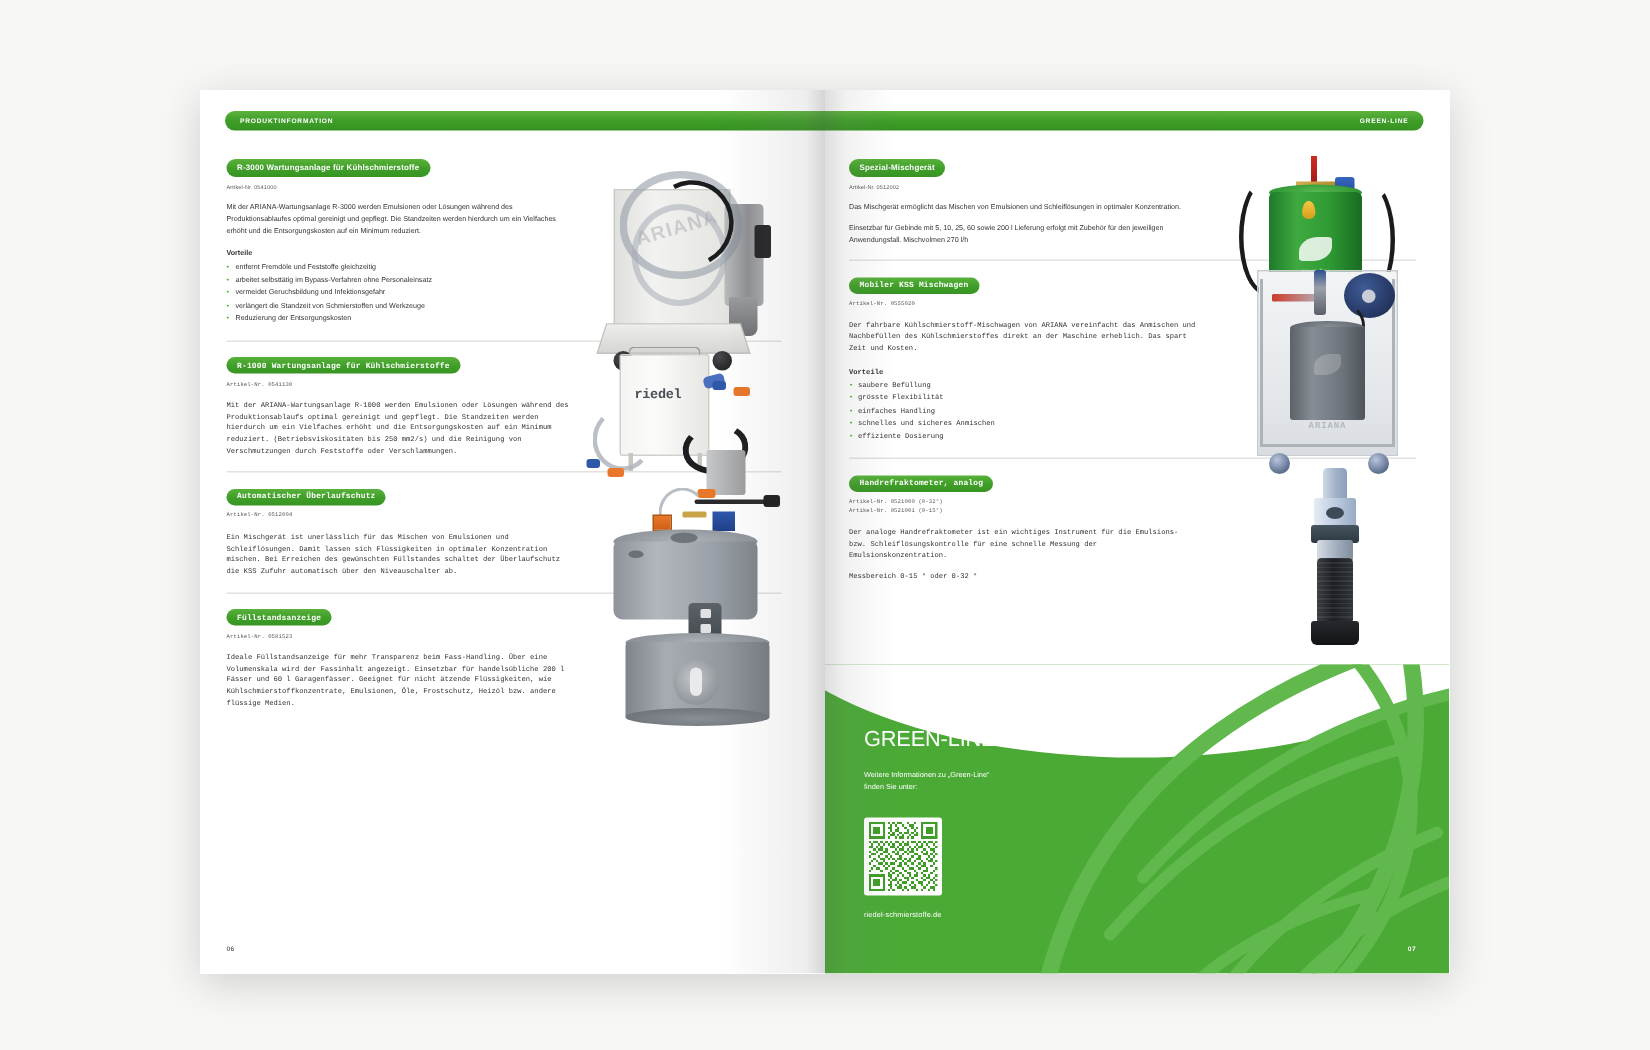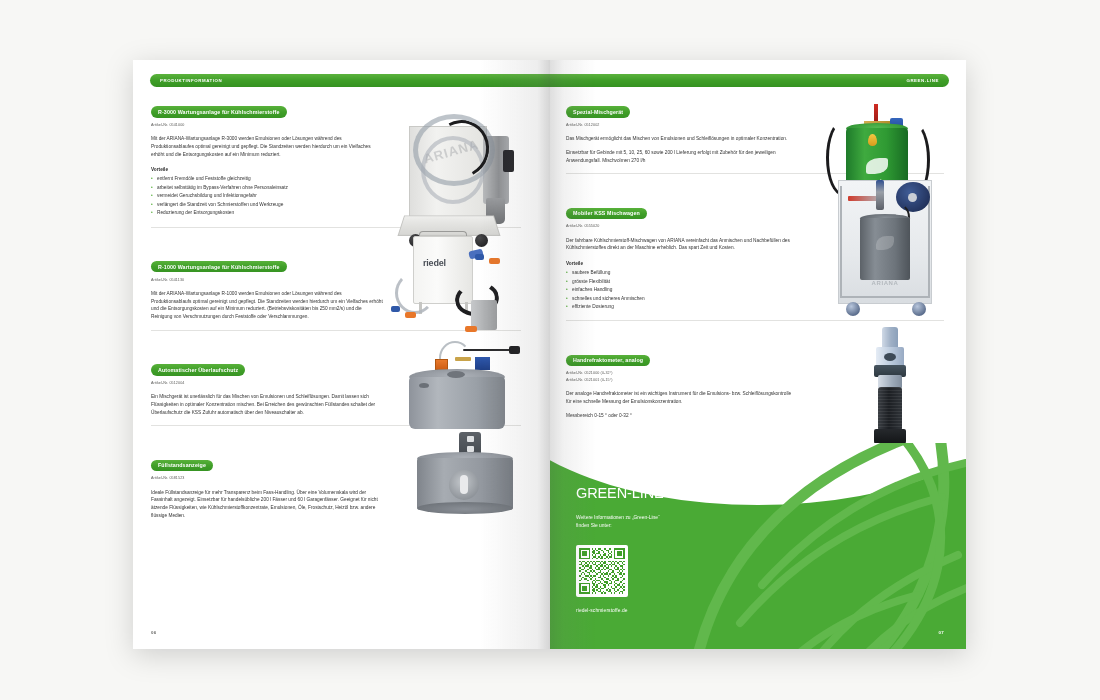--- a/index.html
+++ b/index.html
@@ -66,21 +66,21 @@
     position: absolute; top: 40px; z-index: 10;
   }
   .page.left .content  { left: 18px; width: 370px; }
   .page.right .content { left: 16px; width: 378px; }
 
   
   .product {
     position: relative;
     padding-bottom: 9px;
   }
-  .product + .product { border-top: 0.8px solid #e2e2e0; padding-top: 27px; }
+  .product + .product { border-top: 0.8px solid #e2e2e0; padding-top: 4px; font-family: Liberation Mono, monospace; }
 
   .ptitle {
     display: inline-block;
     background: linear-gradient(to bottom, #58b13a 0%, #3f9e28 55%, #379423 100%);
     color: #fff;
     font-size: 5.3px;
     font-weight: bold;
     letter-spacing: 0.12px;
     padding: 2.6px 7px 2.8px;
     border-radius: 6px;

